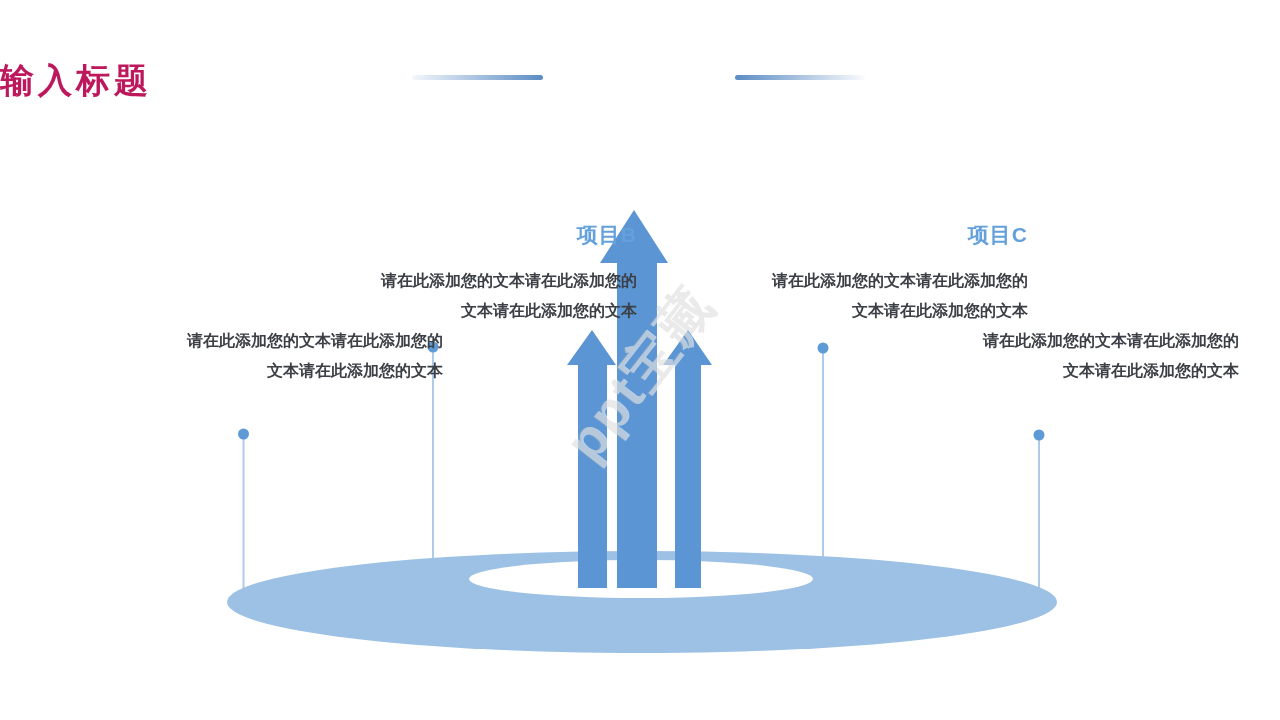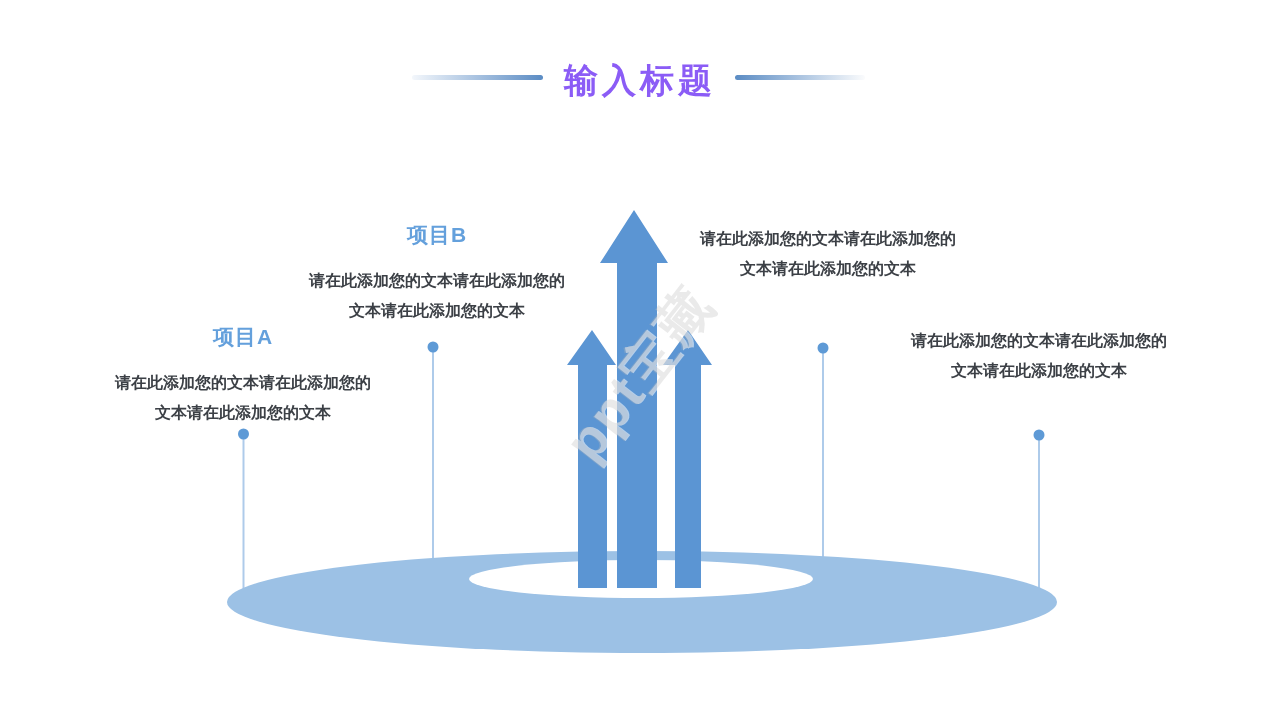--- a/index.html
+++ b/index.html
@@ -10,26 +10,26 @@
     height: 720px;
     background: #ffffff;
     overflow: hidden;
     font-family: "Liberation Sans", "DejaVu Sans", sans-serif;
   }
 
   
   .slide-title {
     position: absolute;
     top: 60px; left: 0; right: 0;
-    text-align: center;
+    text-align: left;
     font-size: 34px;
     line-height: 40px;
     font-weight: 700;
     letter-spacing: 4px;
-    color: #8b5cf6;
+    color: #be185d;
   }
   .title-divider {
     position: absolute;
     top: 75px;
     height: 5px;
     border-radius: 3px;
   }
   .title-divider.left {
     left: 412px; width: 131px;
     background: linear-gradient(to right, rgba(140,175,220,0.10), #5B8CC4);
@@ -61,21 +61,21 @@
     transform-origin: 50% 50%;
     z-index: 2;
     pointer-events: none;
     white-space: nowrap;
   }
 
   
   .item {
     position: absolute;
     width: 400px;
-    text-align: center;
+    text-align: right;
     z-index: 3;
   }
   .item-label {
     display: block;
     font-size: 21px;
     line-height: 22px;
     font-weight: 700;
     letter-spacing: 1px;
     color: #64A0DC;
     margin-bottom: 20px;
@@ -118,32 +118,32 @@
     <ellipse cx="641" cy="579" rx="172" ry="19" fill="#FFFFFF"></ellipse>
 
     <polygon points="634,210 668,263 657,263 657,588 617,588 617,263 600,263" fill="#5B95D3"></polygon>
     <polygon points="592,330 616,365 607,365 607,588 578,588 578,365 567,365" fill="#5B95D3"></polygon>
     <polygon points="688,330 712,365 701,365 701,588 675,588 675,365 663,365" fill="#5B95D3"></polygon>
   </svg>
 
   <div class="watermark">ppt宝藏</div>
 
   <div class="item item-a">
-    <span class="item-label">项目A</span>
     <span class="item-line">请在此添加您的文本请在此添加您的</span>
     <span class="item-line">文本请在此添加您的文本</span>
   </div>
 
   <div class="item item-b">
     <span class="item-label">项目B</span>
     <span class="item-line">请在此添加您的文本请在此添加您的</span>
     <span class="item-line">文本请在此添加您的文本</span>
   </div>
 
   <div class="item item-c">
+    <span class="item-label">项目C</span>
     <span class="item-line">请在此添加您的文本请在此添加您的</span>
     <span class="item-line">文本请在此添加您的文本</span>
   </div>
 
   <div class="item item-d">
     <span class="item-line">请在此添加您的文本请在此添加您的</span>
     <span class="item-line">文本请在此添加您的文本</span>
   </div>
 
 </div>

